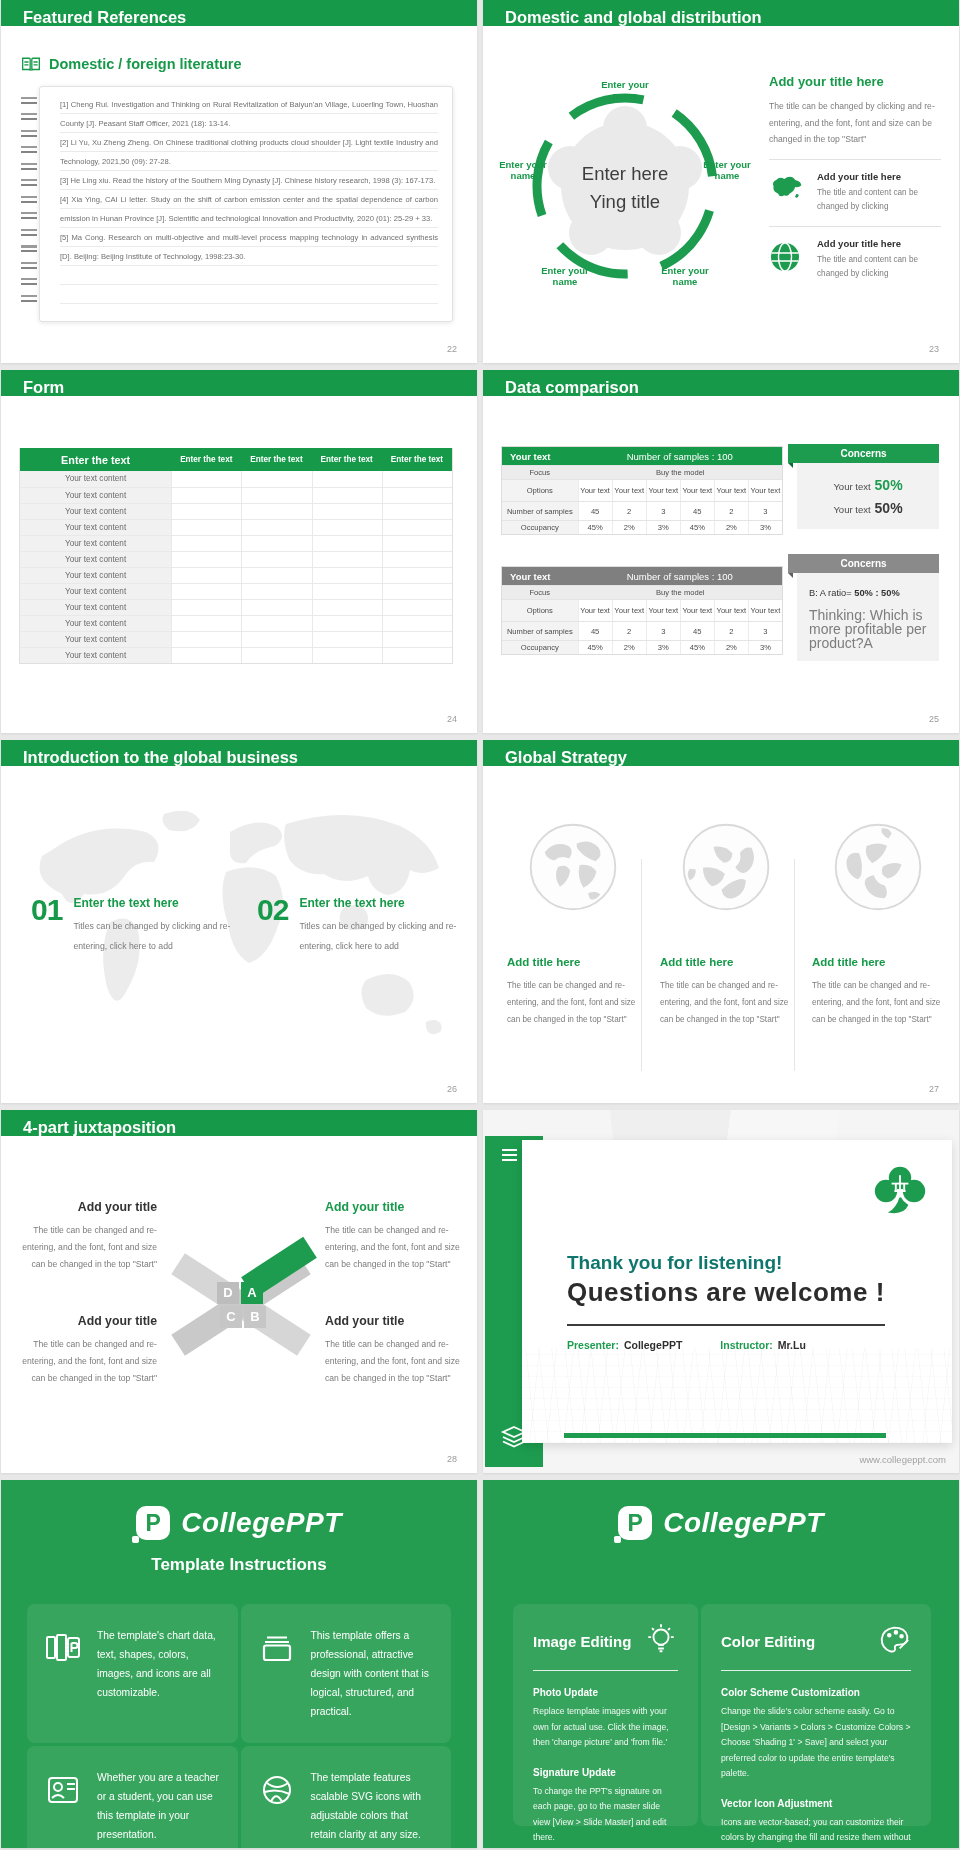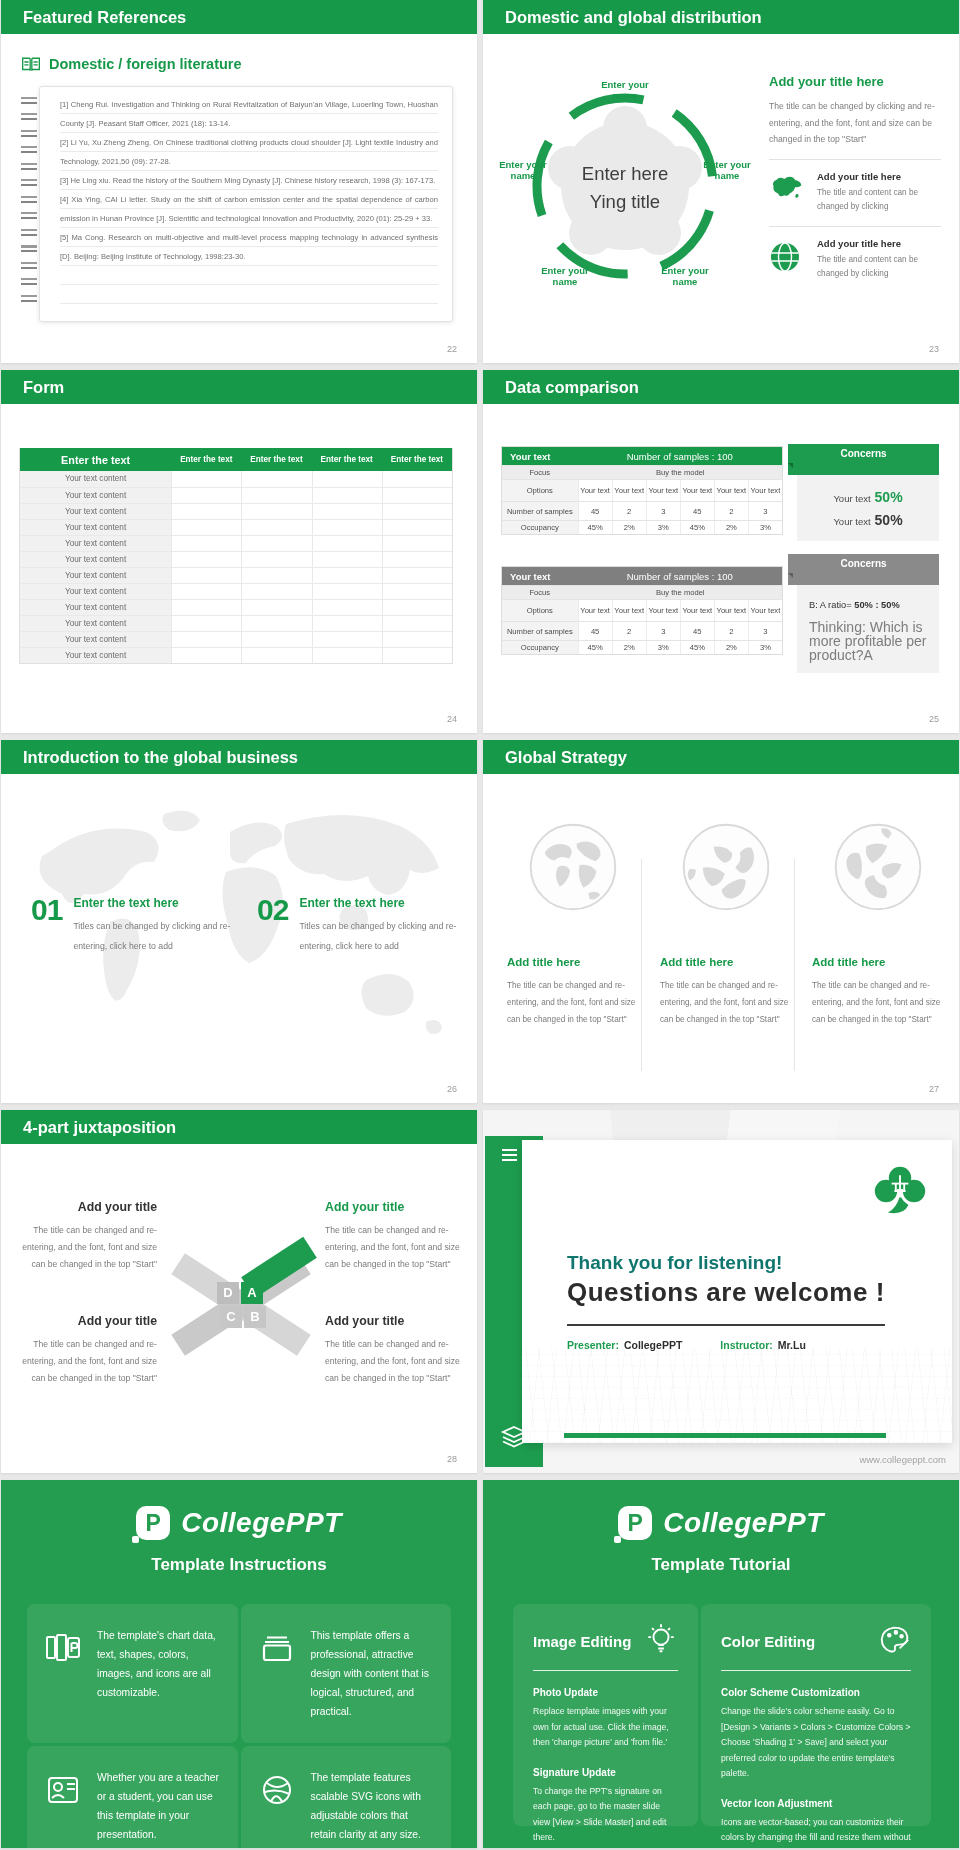--- a/index.html
+++ b/index.html
@@ -1,19 +1,19 @@
 <!DOCTYPE html>
 <html><head>
 <meta charset="utf-8">
 <style>
   *{box-sizing:border-box;margin:0;padding:0;}
   body{margin:0;background:#e8e8e8;font-family:"Liberation Sans",sans-serif;-webkit-font-smoothing:antialiased;}
   .page{width:960px;height:1850px;display:grid;grid-template-columns:476px 476px;grid-template-rows:363px 363px 363px 363px 368px;gap:7px 6px;padding:0 1px 2px 1px;background:#e8e8e8;}
   .cell{background:#fff;position:relative;overflow:hidden;box-shadow:0 1px 2px rgba(0,0,0,.08);}
-  .bar{height:34px;background:#17994a;color:#fff;font-weight:bold;font-size:16.5px;line-height:34px;padding-left:22px;}
+  .bar{height:26px;background:#17994a;color:#fff;font-weight:bold;font-size:16.5px;line-height:34px;padding-left:22px;}
   .content{position:absolute;top:34px;left:0;right:0;bottom:0;}
   .pagenum{position:absolute;right:20px;bottom:9px;font-size:9px;color:#9b9b9b;}
 
   
   .lit-head{position:absolute;left:20px;top:22px;display:flex;align-items:center;gap:8px;color:#17994a;font-weight:bold;font-size:14.5px;}
   .ref-box{position:absolute;left:38px;top:52px;right:24px;height:236px;background:#fff;border:1px solid #e2e2e2;border-radius:3px;box-shadow:0 1px 5px rgba(0,0,0,.10);}
   .spiral{position:absolute;left:-19px;top:10px;bottom:10px;width:16px;background:repeating-linear-gradient(to bottom,#9a9a9a 0 2px,transparent 2px 5px,#848484 5px 7px,transparent 7px 16.5px);}
   .ref-lines{position:absolute;inset:8px 14px 8px 20px;background:repeating-linear-gradient(to bottom,transparent 0 18px,#eaeaea 18px 19px);font-size:7.6px;color:#6f6f6f;line-height:19px;}
   .ref-item{text-align:justify;}
 
@@ -53,21 +53,21 @@
   .ct-row{display:flex;border-top:1px solid #e4e4e4;align-items:stretch;}
   .ct-label{flex:0 0 27%;background:#f3f3f3;display:flex;align-items:center;justify-content:center;text-align:center;padding:1px 4px;}
   .ct-val{flex:1;display:flex;align-items:center;justify-content:center;text-align:center;border-left:1px solid #ececec;padding:2px 1px;background:#fff;}
   .r-focus{min-height:13px;}
   .r-focus .ct-label,.r-focus .ct-val{background:#ececec;}
   .r-opt{min-height:22px;}
   .r-cnt{min-height:19px;}
   .r-occ{min-height:14px;}
   .concern{position:absolute;left:314px;right:20px;}
   .concern.green{top:40px}.concern.gray{top:150px}
-  .c-ribbon{position:relative;margin-left:-9px;height:31px;color:#fff;font-weight:bold;font-size:10px;text-align:center;line-height:19px;}
+  .c-ribbon{position:relative;margin-left:-9px;height:19px;color:#fff;font-weight:bold;font-size:10px;text-align:center;line-height:19px;}
   .concern.green .c-ribbon{background:#1d9c4f}
   .concern.gray .c-ribbon{background:#8a8a8a}
   .c-ribbon::after{content:"";position:absolute;left:0;top:19px;border-top:5px solid #0d6b33;border-left:5px solid transparent;}
   .concern.gray .c-ribbon::after{border-top-color:#5f5f5f;}
   .c-box{background:#f2f2f2;padding:12px 10px;}
   .concern.green .c-box{height:66px;display:flex;flex-direction:column;justify-content:center;gap:7px;text-align:center;}
   .cg-line{font-size:9.5px;color:#4a4a4a;}
   .cg-line .val{font-size:14px;font-weight:bold;margin-left:4px;}
   .cg-line.first .val{color:#1d9c4f}
   .cg-line.second .val{color:#3a3a3a}
@@ -663,21 +663,20 @@
           <div class="tx">The template features scalable SVG icons with adjustable colors that retain clarity at any size.</div>
         </div>
       </div>
   </section>
 
   <section class="cell panel">
     <div class="brand">
       <div class="pmark">P</div>
       <div class="brand-name">CollegePPT</div>
     </div>
-    <div class="panel-heading">Template Tutorial</div>
     <div class="tut-cards" id="tut-cards">
         <div class="tcard w1">
           <div class="tc-head">
             <div class="tc-title">Image Editing</div>
             <div class="tc-ic"><svg width="34" height="34" viewBox="0 0 36 36" fill="none" stroke="#fff" stroke-width="2">
                 <circle cx="18" cy="16" r="8"></circle>
                 <path d="M15 24.5 h6 M15 28 h6 M16.5 31 h3"></path>
                 <path d="M18 2.5 v3 M4.5 16 h3 M28.5 16 h3 M8.5 6.5 l2 2 M27.5 6.5 l-2 2"></path>
               </svg></div>
           </div>

